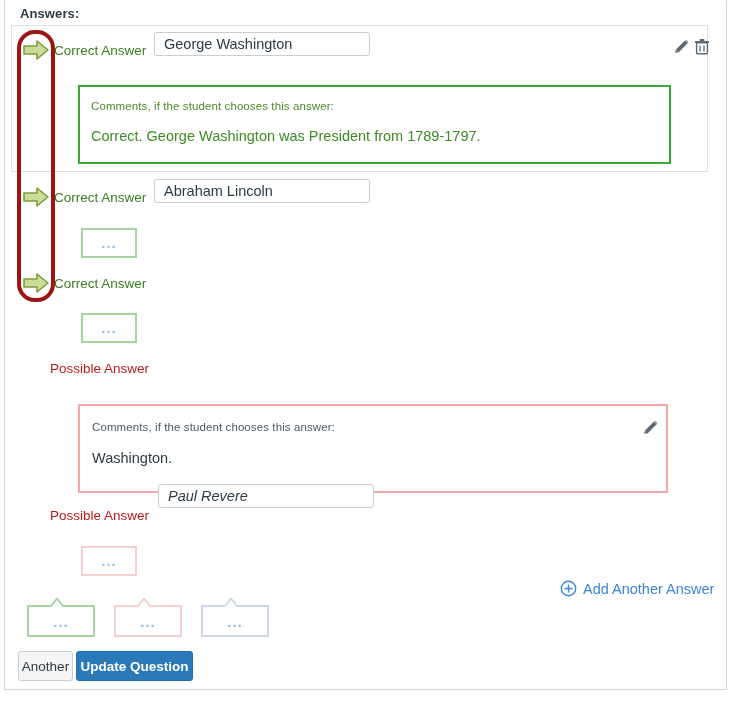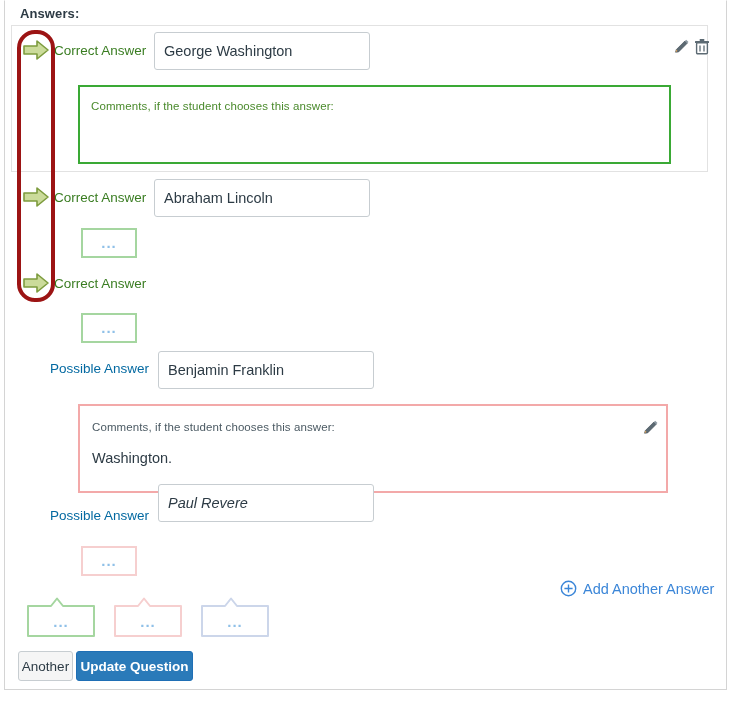--- a/index.html
+++ b/index.html
@@ -68,29 +68,29 @@
   .arrow-icon {
     width: 28px;
     height: 22px;
     flex: 0 0 28px;
     position: relative;
   }
   .arrow-icon svg { display: block; }
 
   .ans-label {
     font-size: 13.5px;
-    color: #0369a1;
+    color: #b91c1c;
     white-space: nowrap;
     margin-left: 4px;
   }
   .ans-label.correct { color: #3a7d22; }
 
   .ans-input {
     box-sizing: border-box;
-    height: 38px;
+    height: 24px;
     border: 1px solid #c7cdd1;
     border-radius: 3px;
     background: #ffffff;
     font-family: "Liberation Sans", sans-serif;
     font-size: 14.5px;
     color: #2d3b45;
     padding: 4px 9px;
     outline: none;
   }
 
@@ -251,20 +251,21 @@
       <rect x="2.6" y="4.8" width="10.8" height="11" rx="1" fill="#ffffff" stroke="#5c6a73" stroke-width="1.4"></rect>
       <line x1="6" y1="7.4" x2="6" y2="13.4" stroke="#5c6a73" stroke-width="1.3"></line>
       <line x1="10" y1="7.4" x2="10" y2="13.4" stroke="#5c6a73" stroke-width="1.3"></line>
       <rect x="1" y="2.9" width="14" height="2.1" rx="0.6" fill="#5c6a73"></rect>
       <rect x="5.6" y="0.9" width="4.8" height="2" rx="0.6" fill="#5c6a73"></rect>
     </svg>
   </div>
 
   <div class="comment-box green" style="left:78px; top:85px; width:593px; height:79px;">
     <div class="comment-hint" style="position:absolute; left:11px; top:13px;">Comments, if the student chooses this answer:</div>
+    <div class="comment-text" style="position:absolute; left:11px; top:41px;">Correct. George Washington was President from 1789-1797.</div>
   </div>
 
   <div class="answer-row" style="left:22px; top:180px;">
     <span class="arrow-icon">
       <svg width="28" height="22" viewBox="0 0 28 22">
         <path d="M2 7 L15 7 L15 2 L26 11 L15 20 L15 15 L2 15 Z" fill="#cbdb9a" stroke="#7d9c3e" stroke-width="1.6" stroke-linejoin="round"></path>
       </svg>
     </span>
     <span class="ans-label correct">Correct Answer</span>
   </div>
@@ -281,21 +282,20 @@
     </span>
     <span class="ans-label correct">Correct Answer</span>
   </div>
   <div class="dots-box green" style="left:81px; top:313px;">
     <span class="dots">...</span>
   </div>
 
   <div class="answer-row" style="left:50px; top:351px;">
     <span class="ans-label" style="margin-left:0;">Possible Answer</span>
   </div>
-  <input class="ans-input" style="position: absolute; left: 158px; top: 351px; width: 216px;" value="Benjamin Franklin">
 
   <div class="comment-box pink" style="left:78px; top:404px; width:590px; height:89px;">
     <div class="comment-hint" style="position:absolute; left:12px; top:15px;">Comments, if the student chooses this answer:</div>
     <div class="comment-text" style="position:absolute; left:12px; top:44px;">Washington.</div>
     <div class="icon-btn" style="left:562px; top:13px;">
       <svg width="18" height="18" viewBox="0 0 18 18">
         <path d="M2.5 14.2 L3.3 11.6 L11.9 3.0 L14.2 5.3 L5.6 13.9 Z" fill="#5c6a73" stroke="#4a565e" stroke-width="0.7" stroke-linejoin="round"></path>
         <path d="M2.5 14.2 L3.3 11.6 L4.6 12.9 Z" fill="#d9a05b"></path>
         <path d="M11.9 3.0 L13.2 1.7 L15.5 4.0 L14.2 5.3 Z" fill="#8d9aa3"></path>
       </svg>

